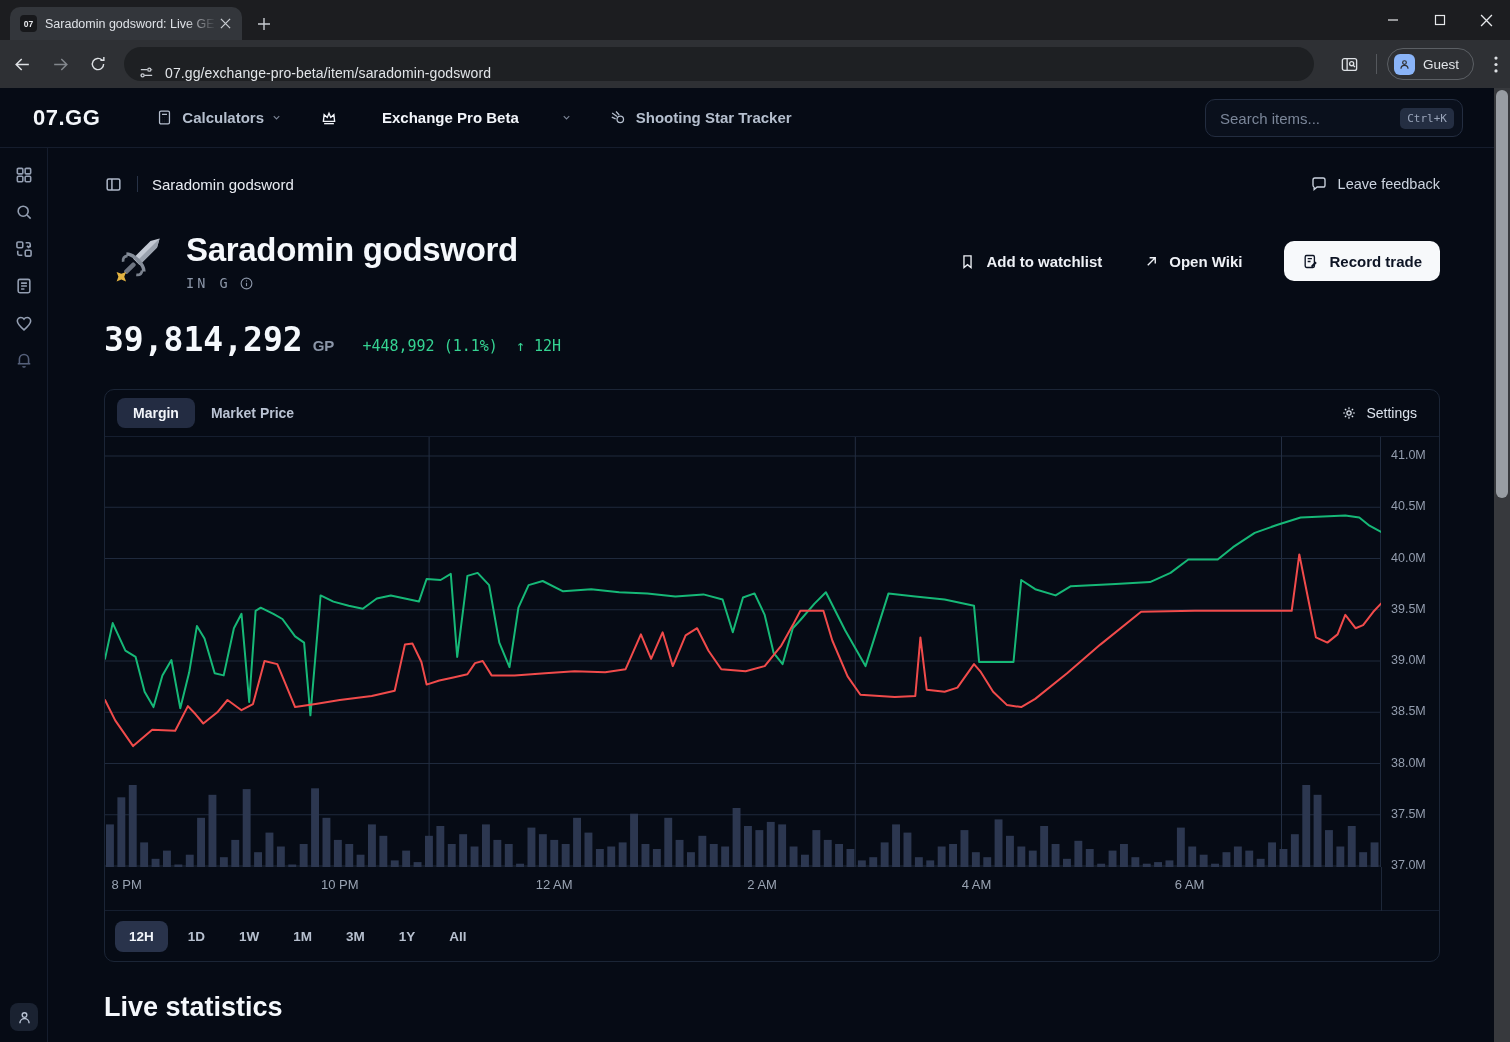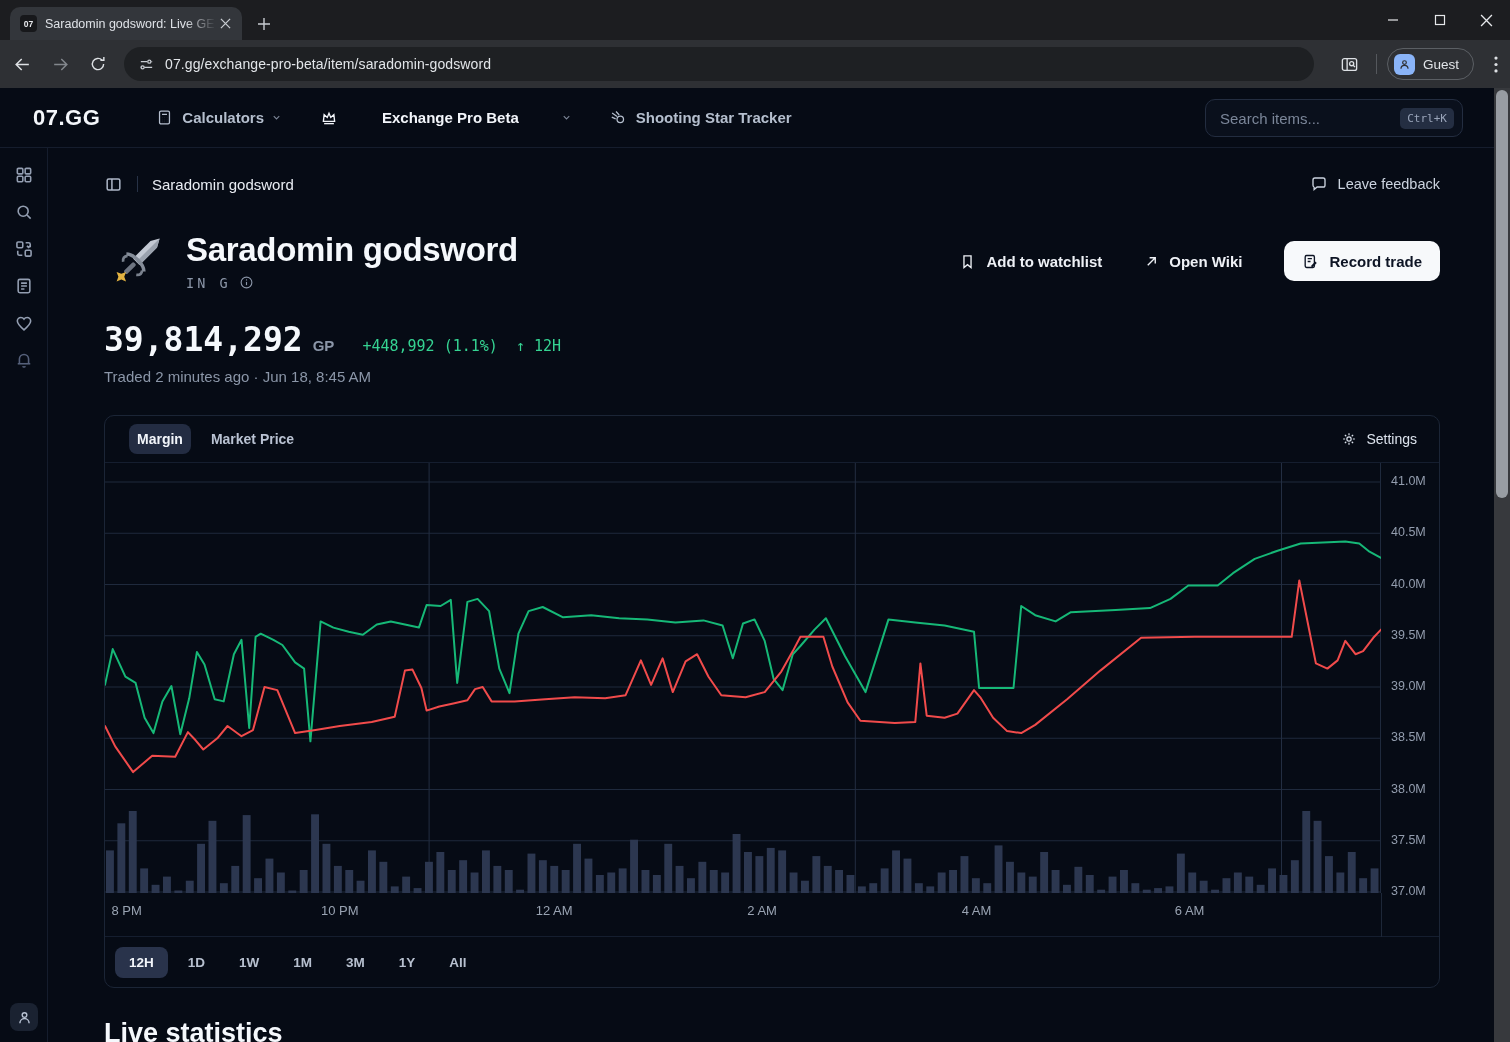--- a/index.html
+++ b/index.html
@@ -19,21 +19,21 @@
   .newtab { position:absolute; left:252px; top:12px; width:24px; height:24px; border-radius:50%;
     display:flex; align-items:center; justify-content:center; color:#c7cbd1; }
   .wincontrols { position:absolute; right:0; top:0; height:40px; display:flex; }
   .winbtn { width:47px; height:40px; display:flex; align-items:center; justify-content:center; color:#e6e8eb; }
   .toolbar { position:absolute; top:40px; left:0; width:1510px; height:48px; background:#2e3034;
     display:flex; align-items:center; }
   .navbtn { width:32px; height:32px; border-radius:50%; display:flex; align-items:center; justify-content:center;
     color:#dde0e4; margin-left:6px; flex:none; }
   .navbtn.disabled { color:#83878d; }
   .urlbar { margin-left:10px; width:1192px; height:34px; border-radius:17px; background:#1e2023;
-    display:flex; align-items:center; padding:0 14px; }
+    display:flex; align-items:flex-end; padding:0 14px; }
   .url-text { color:#e2e5e9; font-size:14px; margin-left:10px; letter-spacing:.1px; }
   .toolbar-right { display:flex; align-items:center; margin-left:14px; }
   .tool-sep { width:1px; height:20px; background:#55585d; margin:0 10px; }
   .guest-chip { height:32px; border:1px solid #5b5f64; border-radius:16px; display:flex; align-items:center;
     padding:0 14px 0 6px; color:#e2e5e9; font-size:13.5px; }
   .guest-ic { width:21px; height:21px; border-radius:6px; background:#8ab4f8; display:flex;
     align-items:center; justify-content:center; color:#2e3034; margin-right:8px; }
   .kebab { width:28px; height:28px; display:flex; align-items:center; justify-content:center; color:#dde0e4; margin-left:8px; }
 
   
@@ -62,37 +62,37 @@
   .crumb-row { margin-top:24px; height:24px; display:flex; align-items:center; }
   .crumb-toggle { color:#aeb8c8; display:flex; }
   .crumb-sep { width:1px; height:16px; background:#273246; margin:0 14px; }
   .crumb-text { color:#e9edf3; font-size:15px; font-weight:500; }
   .feedback { margin-left:auto; display:flex; align-items:center; gap:10px; color:#cbd3df; font-size:14.5px; font-weight:500; }
 
   .item-row { margin-top:32px; display:flex; align-items:center; }
   .sword { width:66px; height:66px; flex:none; }
   .title-block { margin-left:16px; }
   .item-title { color:#f5f8fc; font-size:33px; font-weight:700; letter-spacing:-.3px; }
-  .item-tag { margin-top:6px; display:flex; align-items:flex-start; gap:8px; color:#8b96a8;
+  .item-tag { margin-top:6px; display:flex; align-items:center; gap:8px; color:#8b96a8;
     font-family:"DejaVu Sans Mono", monospace; font-size:13.5px; letter-spacing:3px; }
   .actions { margin-left:auto; display:flex; align-items:center; gap:42px; }
   .act-link { display:flex; align-items:center; gap:10px; color:#eef1f6; font-size:15px; font-weight:600; }
   .record-btn { height:40px; background:#f7f9fb; color:#0d1424; border:none; border-radius:10px;
     padding:0 18px; display:flex; align-items:center; gap:10px; font-size:15px; font-weight:600;
     font-family:"Liberation Sans", sans-serif; }
 
   .price-row { margin-top:26px; display:flex; align-items:baseline; }
   .price { color:#f5f8fc; font-size:33px; font-weight:700; font-family:"DejaVu Sans Mono", monospace; }
   .price-cur { color:#8b96a8; font-size:15px; margin-left:10px; font-weight:600; }
   .price-change { color:#35d392; font-size:15px; margin-left:28px; font-family:"DejaVu Sans Mono", monospace; }
   .traded { margin-top:9px; color:#8b96a8; font-size:15px; }
 
   .chart-card { margin-top:30px; width:1336px; height:573px; border:1px solid #1b2536; border-radius:10px; }
   .chart-head { height:47px; border-bottom:1px solid #151e2f; display:flex; align-items:center; padding:0 12px; }
-  .ctab { padding:7px 8px; border-radius:8px; font-size:14px; font-weight:600; color:#b9c2d2; background:transparent; border:none; font-family:"Liberation Sans", sans-serif;margin-left:12px; }
+  .ctab { padding:7px 16px; border-radius:8px; font-size:14px; font-weight:600; color:#b9c2d2; background:transparent; border:none; font-family:"Liberation Sans", sans-serif; }
   .ctab.active { background:#232c42; color:#f2f5fa; }
   .settings { margin-left:auto; display:flex; align-items:flex-start; gap:9px; color:#dce3ed; font-size:14px; font-weight:500; padding-right:10px; }
   .plot-row { display:flex; height:430px; }
   .plot-area { position:relative; width:1276px; height:430px; }
   .ycol { position:relative; flex:1; }
   .ylab { position:absolute; left:10px; color:#939dae; font-size:12.5px;text-align:right; }
   .xrow { position:relative; height:44px; border-bottom:1px solid #151e2f; }
   .xlab { position:absolute; top:10px; color:#99a3b2; font-size:13px; white-space:nowrap; }
   .axis-ext { position:absolute; left:1276px; top:0; width:1px; height:44px; background:#1d2738; }
   .range-row { height:50px; display:flex; align-items:center; padding-left:10px; gap:6px; }
@@ -372,21 +372,20 @@
           <span>Record trade</span>
         </button>
       </div>
     </div>
 
     <div class="price-row">
       <span class="price">39,814,292</span>
       <span class="price-cur">GP</span>
       <span class="price-change"><span>+448,992 (1.1%)</span>&nbsp;&nbsp;<span>↑ 12H</span></span>
     </div>
-    <div class="traded">Traded 2 minutes ago · Jun 18, 8:45 AM</div>
 
     <div class="chart-card">
       <div class="chart-head">
         <button class="ctab active">Margin</button>
         <button class="ctab">Market Price</button>
         <div class="settings">
           <span style="display:flex;">
             <svg width="16" height="16" viewBox="0 0 24 24" fill="none" stroke="currentColor" stroke-width="1.8">
                 <circle cx="12" cy="12" r="3.2"></circle>
                 <path d="M12 3.2v3M12 17.8v3M3.2 12h3M17.8 12h3M5.8 5.8l2.1 2.1M16.1 16.1l2.1 2.1M18.2 5.8l-2.1 2.1M7.9 16.1l-2.1 2.1"></path>

